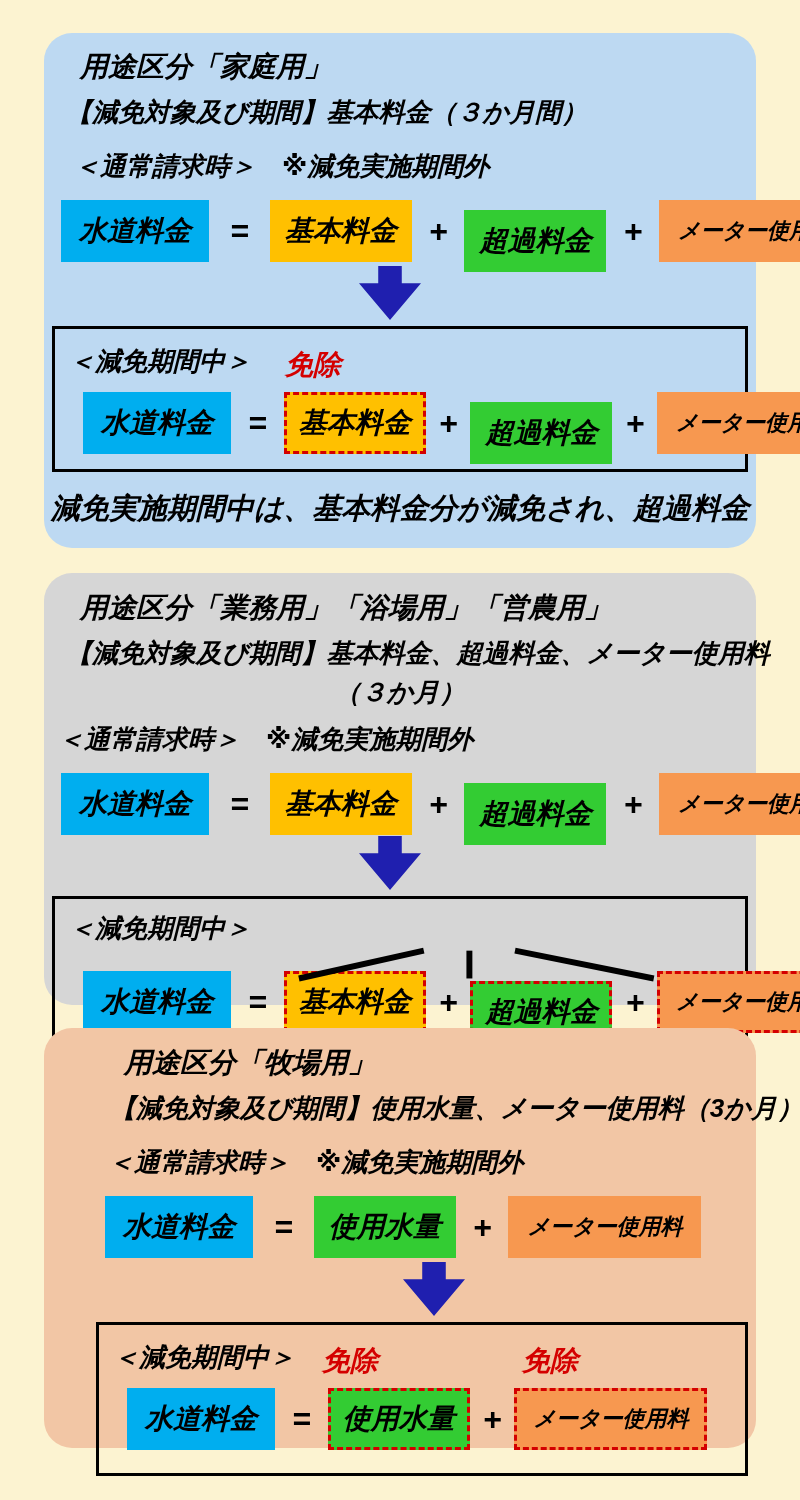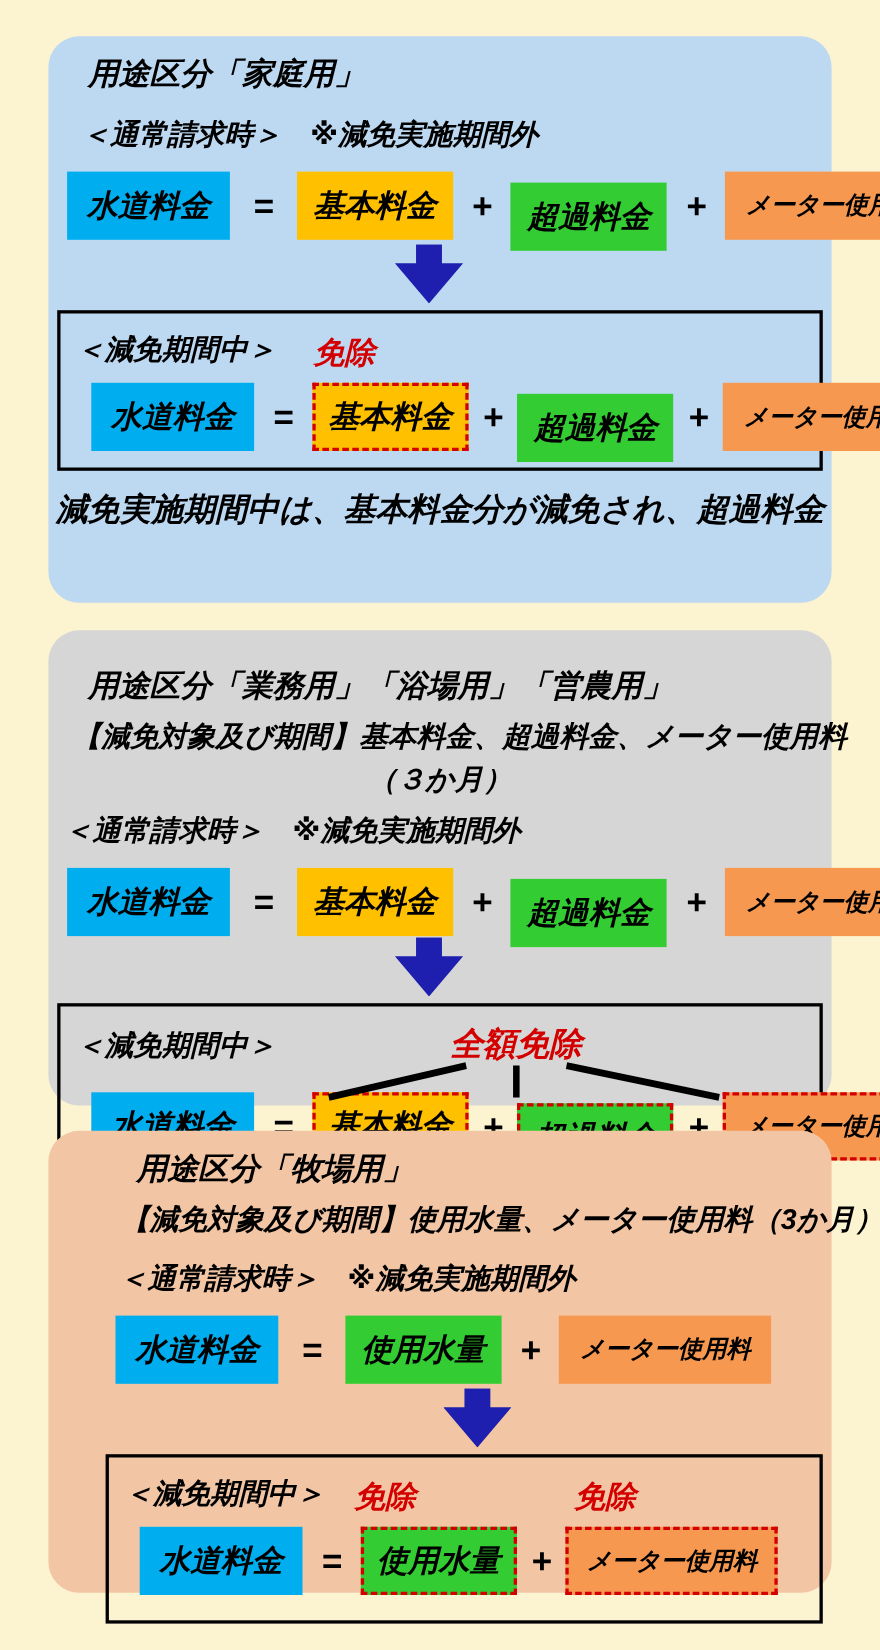--- a/index.html
+++ b/index.html
@@ -9,21 +9,21 @@
   }
   *{box-sizing:border-box; margin:0; padding:0;}
   html,body{width:800px;}
   body{
     height:1500px; background:var(--page-bg);
     font-family:"Liberation Sans","DejaVu Sans",sans-serif;
     color:var(--ink); overflow:hidden;
   }
   .panel{ width:712px; margin-left:44px; border-radius:28px; position:relative;font-style:italic; }
   .panel1{ background:var(--panel1-bg); margin-top:33px; height:515px; padding-top:15px;}
-  .panel2{ background:var(--panel2-bg); margin-top:25px; height:432px; padding-top:32px;}
+  .panel2{ background:var(--panel2-bg); margin-top:25px; height:432px; padding-top:16px;}
   .panel3{ background:var(--panel3-bg); margin-top:23px; height:420px; padding-top:16px;padding-left:44px;}
   .p-title{ font-size:28px; font-weight:bold; margin-left:36px; white-space:nowrap;}
   .p-sub{ font-size:26px; font-weight:bold; margin-left:22px; margin-top:9px; white-space:nowrap;}
   .p-sub-center{ font-size:26px; font-weight:bold; text-align:center; margin-top:4px;}
   .p-normal{ font-size:26px; font-weight:bold; margin-left:30px; margin-top:19px; white-space:nowrap;}
   .formula-row{ display:flex; align-items:center; gap:13px; margin-left:17px; margin-top:17px; height:60px;}
   .fbox{ font-size:28px; font-weight:bold; padding:9px 12px; white-space:nowrap; border:3px solid transparent;}
   .fbox.water{ background:var(--water-box); padding:9px 15px;}
   .fbox.basic{ background:var(--basic-box);}
   .fbox.excess{ background:var(--excess-box);margin-top:19px;}
@@ -45,20 +45,21 @@
   .exempt-box .formula-row{ margin-left:14px; margin-top:14px; gap:9px;}
   .panel2 .exempt-box .formula-row{ margin-top:26px;}
   .connector-svg{ position:absolute; left:0; top:0; width:100%; height:100%; pointer-events:none;}
   .footer-note{ text-align:center; font-size:29px; font-weight:bold; line-height:1.38; margin-top:16px;}
 </style>
 </head>
 <body>
 
 <div class="panel panel1">
   <div class="p-title">用途区分「家庭用」</div>
+  <div class="p-sub">【減免対象及び期間】基本料金（３か月間）</div>
   <div class="p-normal">＜通常請求時＞　※減免実施期間外</div>
 
   <div class="formula-row">
     <span class="fbox water">水道料金</span>
     <span class="op eq">=</span>
     <span class="fbox basic">基本料金</span>
     <span class="op">+</span>
     <span class="fbox excess">超過料金</span>
     <span class="op">+</span>
     <span class="fbox meter">メーター使用料</span>
@@ -106,21 +107,20 @@
   <div class="down-arrow" style="margin-top:2px; margin-bottom:2px;"></div>
 
   <div class="exempt-box" style="padding-bottom:18px;">
     <svg class="connector-svg" viewBox="0 0 696 152" preserveAspectRatio="none">
       <line x1="372" y1="52" x2="246" y2="80" stroke="#000" stroke-width="6"></line>
       <line x1="418" y1="52" x2="418" y2="80" stroke="#000" stroke-width="6"></line>
       <line x1="464" y1="52" x2="604" y2="80" stroke="#000" stroke-width="6"></line>
     </svg>
     <div class="exempt-header">
       <span class="period-label">＜減免期間中＞</span>
-      <span class="exempt-note">全額免除</span>
     </div>
     <div class="formula-row">
       <span class="fbox water">水道料金</span>
       <span class="op eq">=</span>
       <span class="fbox basic dashed">基本料金</span>
       <span class="op">+</span>
       <span class="fbox excess dashed">超過料金</span>
       <span class="op">+</span>
       <span class="fbox meter dashed">メーター使用料</span>
     </div>

